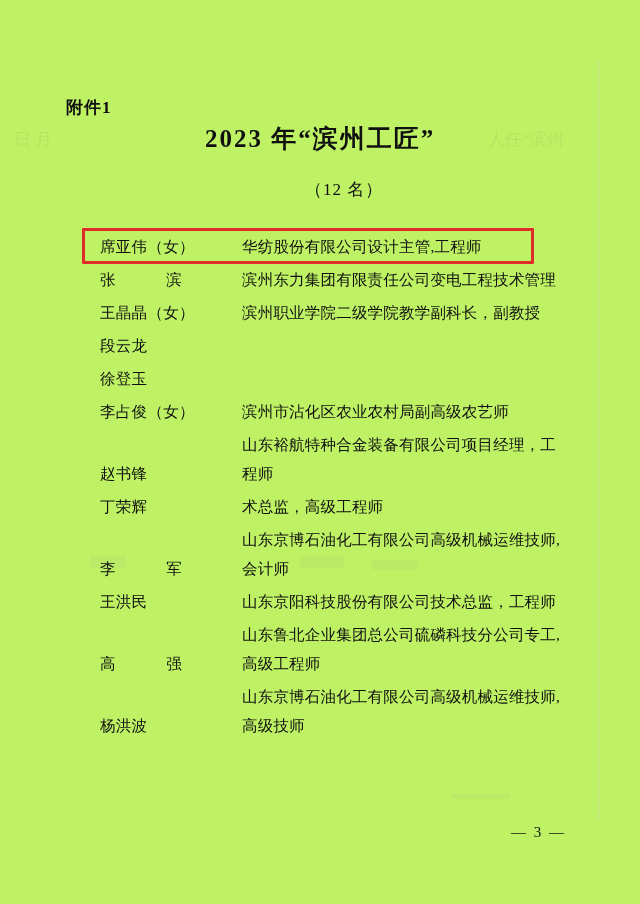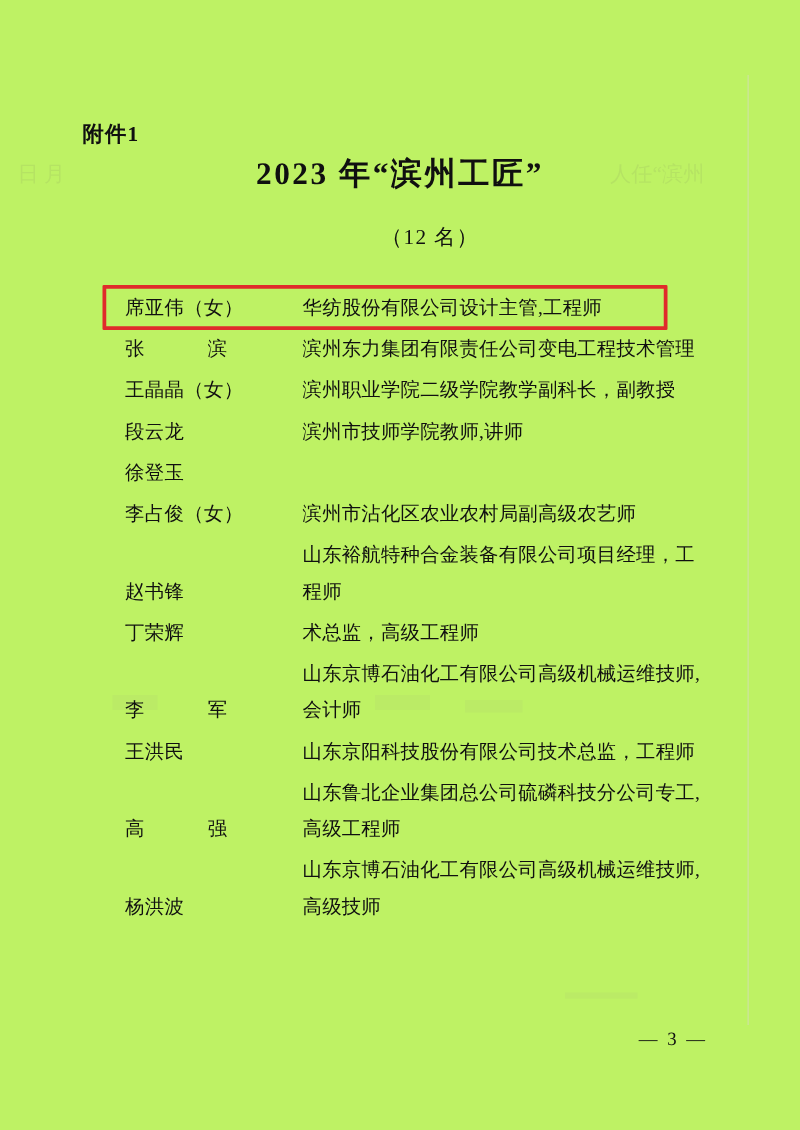--- a/index.html
+++ b/index.html
@@ -162,21 +162,20 @@
           <span>滨</span>
         </div>
         <div class="desc"><span>滨州东力集团有限责任公司变电工程技术管理</span></div>
       </div>
       <div class="row">
         <div class="name">王晶晶（女）</div>
         <div class="desc"><span>滨州职业学院二级学院教学副科长，副教授</span></div>
       </div>
       <div class="row">
         <div class="name">段云龙</div>
-        <div class="desc"><span>滨州市技师学院教师,讲师</span></div>
       </div>
       <div class="row">
         <div class="name">徐登玉</div>
       </div>
       <div class="row">
         <div class="name">李占俊（女）</div>
         <div class="desc"><span>滨州市沾化区农业农村局副高级农艺师</span></div>
       </div>
       <div class="row">
         <div class="name">赵书锋</div>

